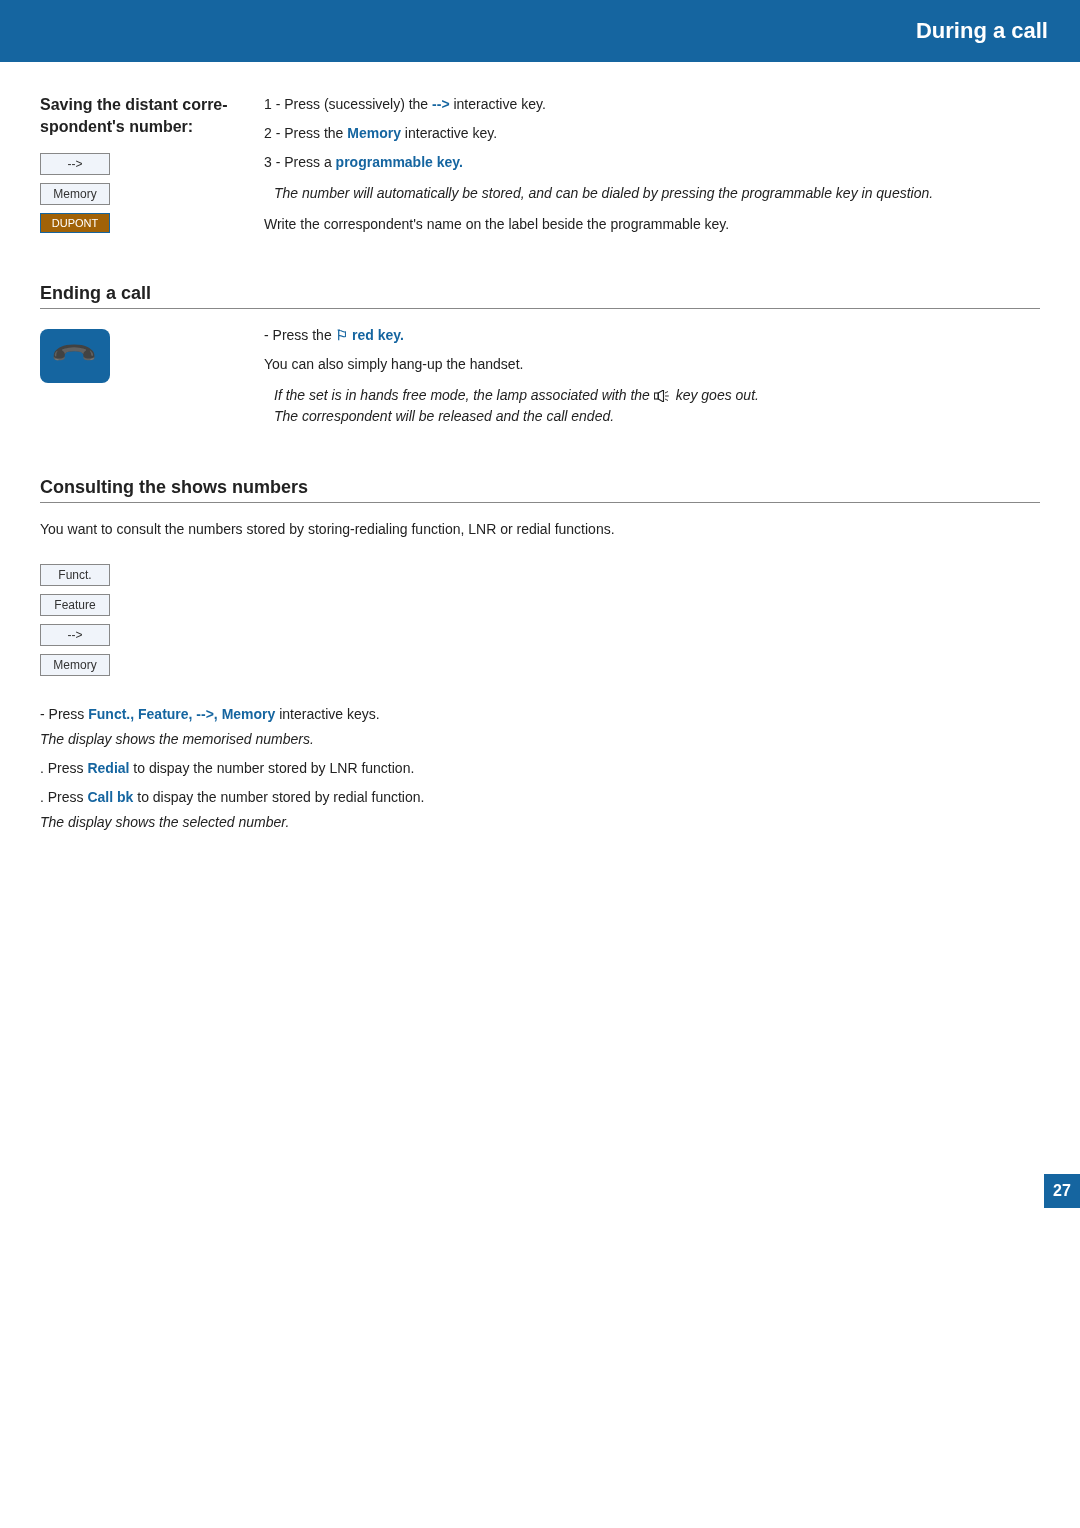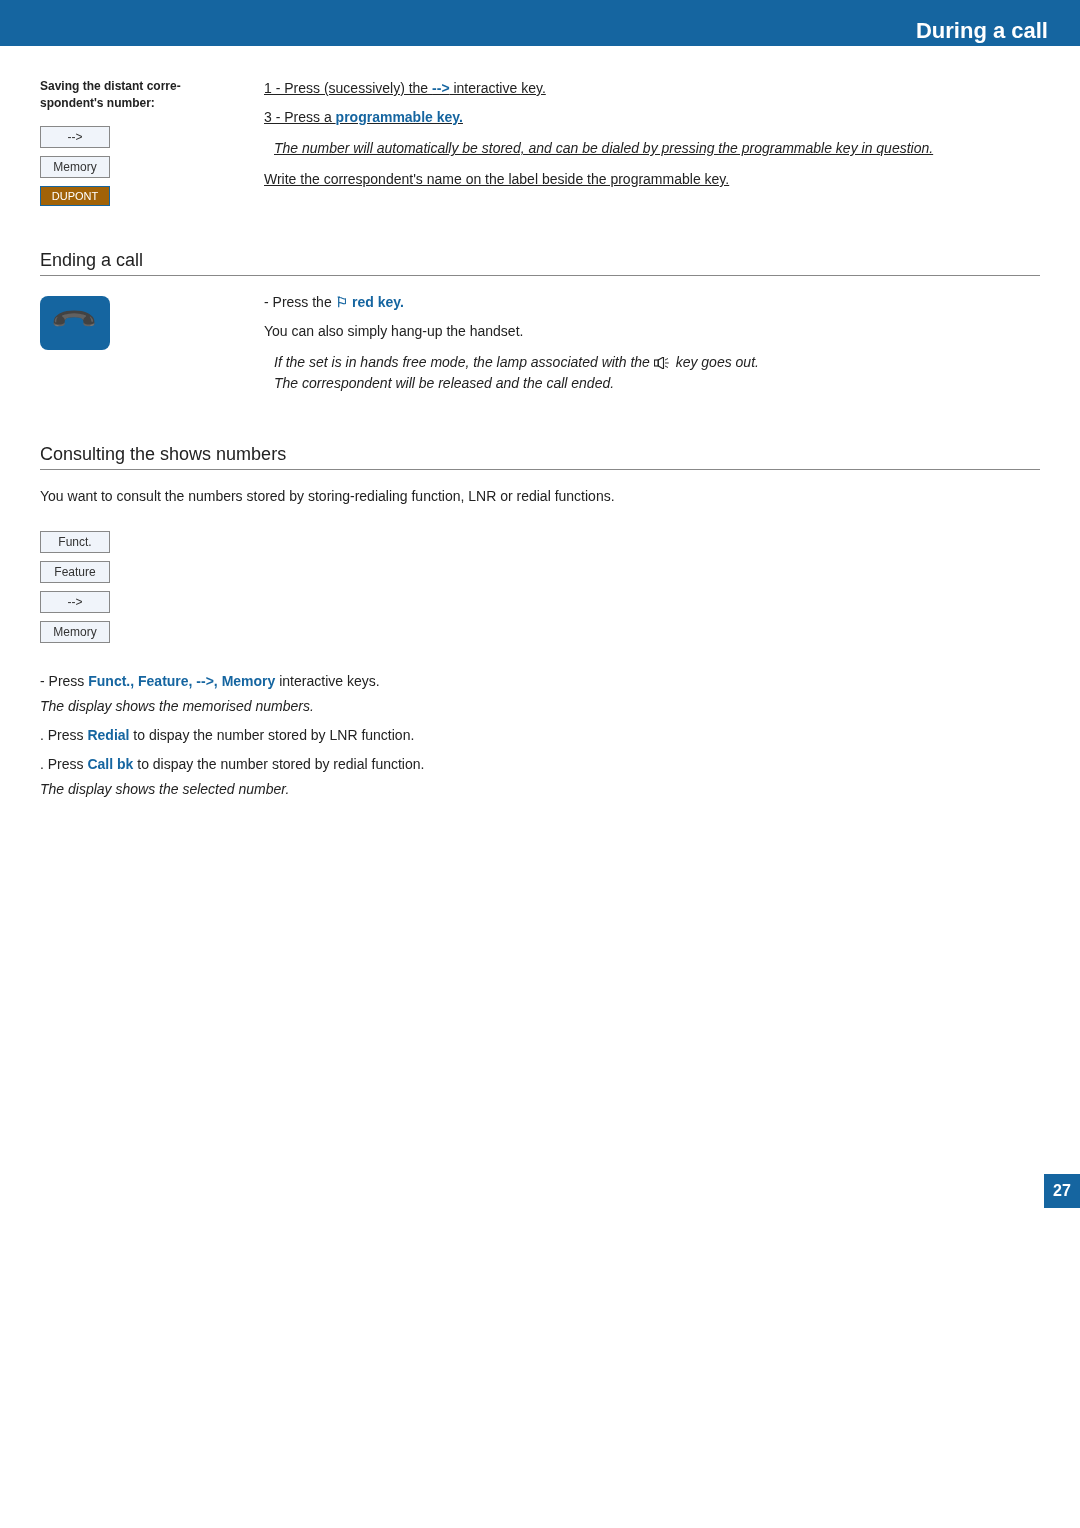--- a/index.html
+++ b/index.html
@@ -13,21 +13,21 @@
       position: relative;
     }
 
     
     .header {
       background: #1565a0;
       color: #fff;
       font-size: 22px;
       font-weight: bold;
       text-align: right;
-      padding: 18px 32px 2px 0;
+      padding: 18px 32px 18px 0;
       margin-bottom: 32px;
     }
 
     
     .content {
       padding: 0 40px 0 40px;
     }
 
     
     .section-saving {
@@ -35,21 +35,21 @@
       flex-direction: row;
       gap: 24px;
       margin-bottom: 40px;
     }
     .section-saving .left-col {
       width: 200px;
       flex-shrink: 0;
     }
     .section-saving .left-col .bold-label {
       font-weight: bold;
-      font-size: 12px;
+      font-size: 16px;
       line-height: 1.4;
       margin-bottom: 14px;
     }
     .key-button {
       border: 1px solid #888;
       background: #f0f4fa;
       padding: 3px 10px;
       font-size: 12px;
       text-align: center;
       margin-bottom: 4px;
@@ -66,37 +66,36 @@
     }
     .keys-group {
       display: flex;
       flex-direction: column;
       align-items: flex-start;
       gap: 4px;
       margin-top: 8px;
     }
     .section-saving .right-col {
       flex: 1;
-      text-decoration: underline;
     }
     .step-text {
       margin-bottom: 8px;
       line-height: 1.5;
     }
     .italic-note {
       font-style: italic;
       margin: 10px 10px;
       line-height: 1.5;
     }
     .blue-bold { color: #1565a0; font-weight: bold; }
 
     
     .section-title {
       font-size: 18px;
-      font-weight: normal;
+      font-weight: bold;
       border-bottom: 1px solid #888;
       padding-bottom: 4px;
       margin-bottom: 16px;
     }
 
     
     .section-ending {
       margin-bottom: 40px;
       margin-top: 8px;
     }
@@ -206,20 +205,23 @@
       </div>
       <div class="keys-group">
         <span class="key-button">--&gt;</span>
         <span class="key-button">Memory</span>
         <span class="key-button blue-bg">DUPONT</span>
       </div>
     </div>
     <div class="right-col">
       <div class="step-text">
         1 - Press (sucessively) the <span class="blue-bold">--&gt;</span> interactive key.
+      </div>
+      <div class="step-text">
+        2 - Press the <span class="blue-bold">Memory</span> interactive key.
       </div>
       <div class="step-text">
         3 - Press a <span class="blue-bold">programmable key.</span>
       </div>
       <div class="italic-note">The number will automatically be stored, and can be dialed by pressing the programmable key in question.</div>
       <div class="step-text">Write the correspondent's name on the label beside the programmable key.</div>
     </div>
   </div>
 
   <div class="section-ending">

